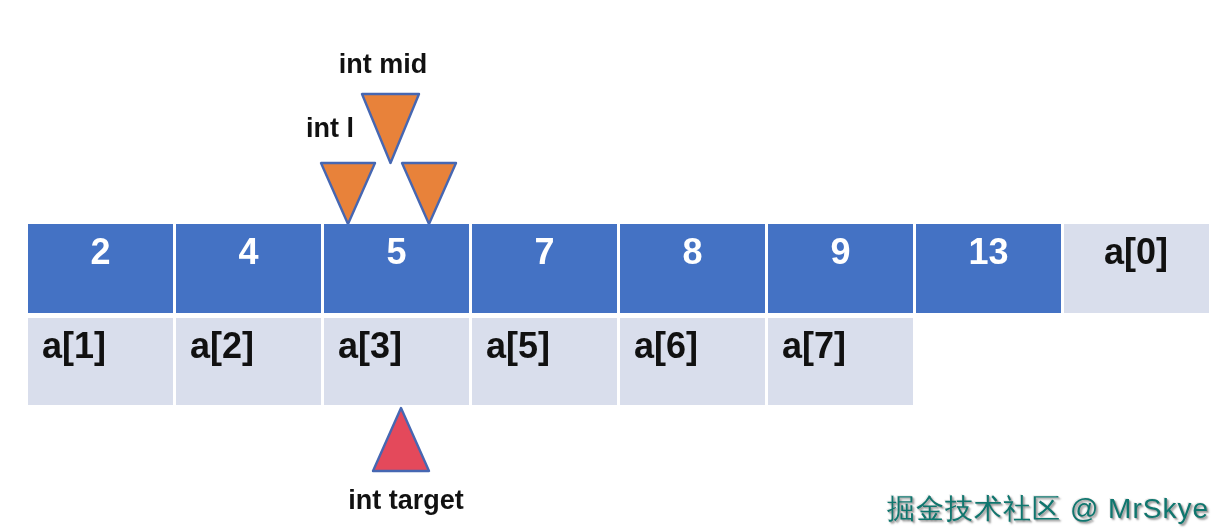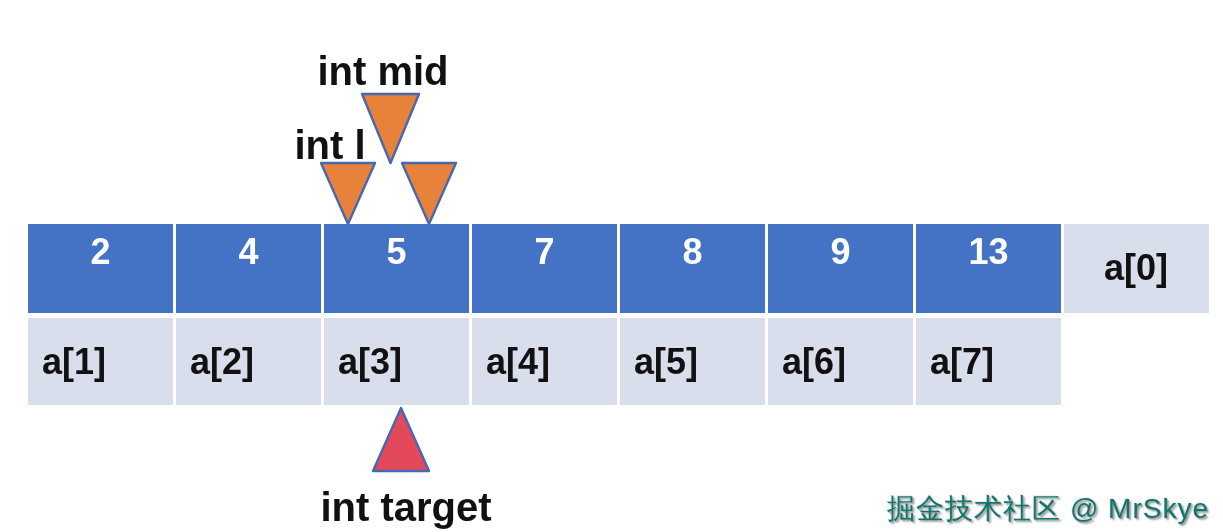--- a/index.html
+++ b/index.html
@@ -45,37 +45,37 @@
   .value-cell {
     background: var(--value-cell-bg);
     color: var(--value-text);
     justify-content: center;
     padding-top: 10px;
   }
   .index-cell {
     background: var(--index-cell-bg);
     color: var(--index-text);
     justify-content: flex-start;
-    padding: 26px 0 0 14px;
+    padding: 10px 0 0 14px;
   }
   .index-cell.pad-center { padding-left: 40px; }
 
   
   .pointer-label {
     position: absolute;
     width: 200px;
     text-align: center;
     font-weight: bold;
-    font-size: 40px;
+    font-size: 27px;
     line-height: 1;
     color: var(--label-text);
     white-space: nowrap;
   }
   .label-mid    { left: 283px; top: 51px;  }
-  .label-left   { left: 230px; top: 125px; }
+  .label-left   { left: 230px; top: 115px; }
   .label-right  { left: 345px; top: 121px; }
   .label-target { left: 306px; top: 487px; }
 
   
   .tri { position: absolute; display: block; }
   .tri-mid    { left: 360px; top: 92px;  }
   .tri-left   { left: 319px; top: 161px; }
   .tri-right  { left: 400px; top: 161px; }
   .tri-target { left: 371px; top: 406px; }
 
@@ -142,23 +142,20 @@
     <div class="cell index-cell">
         <span>a[1]</span>
       </div>
     <div class="cell index-cell">
         <span>a[2]</span>
       </div>
     <div class="cell index-cell">
         <span>a[3]</span>
       </div>
     <div class="cell index-cell">
-        <span>a[4]</span>
-      </div>
-    <div class="cell index-cell">
         <span>a[5]</span>
       </div>
     <div class="cell index-cell">
         <span>a[6]</span>
       </div>
     <div class="cell index-cell">
         <span>a[7]</span>
       </div>
   </div>
 

